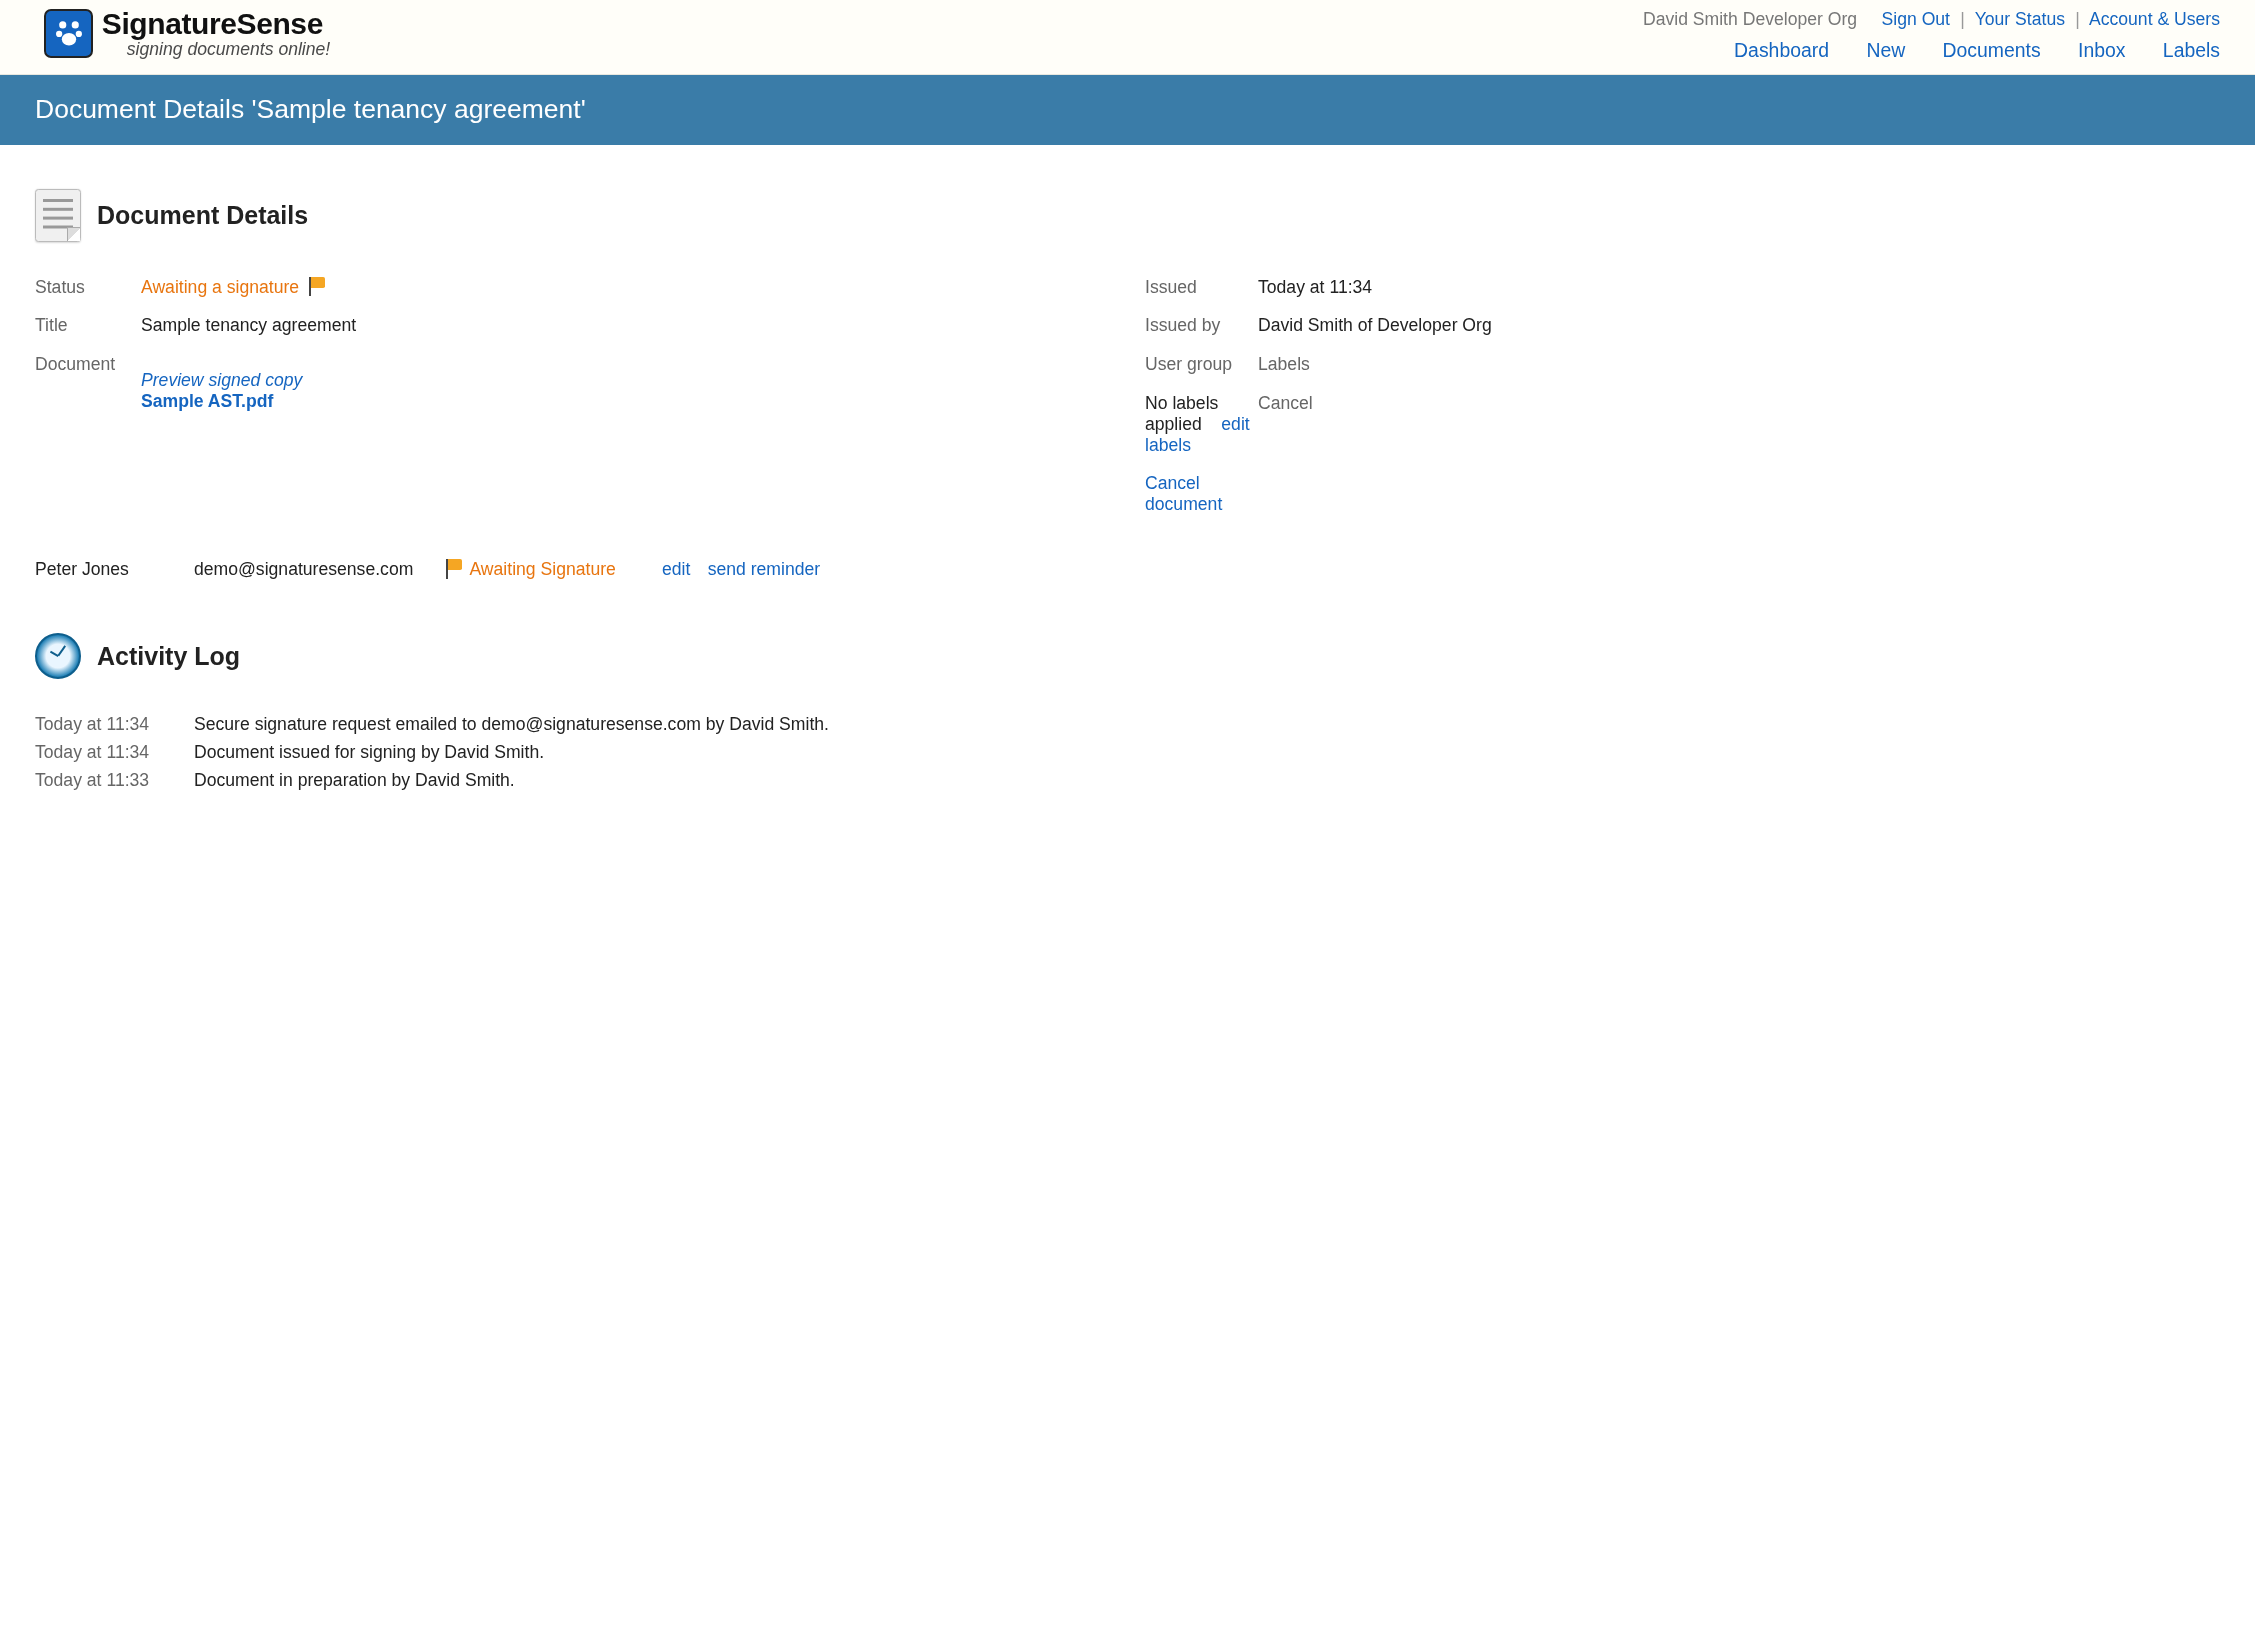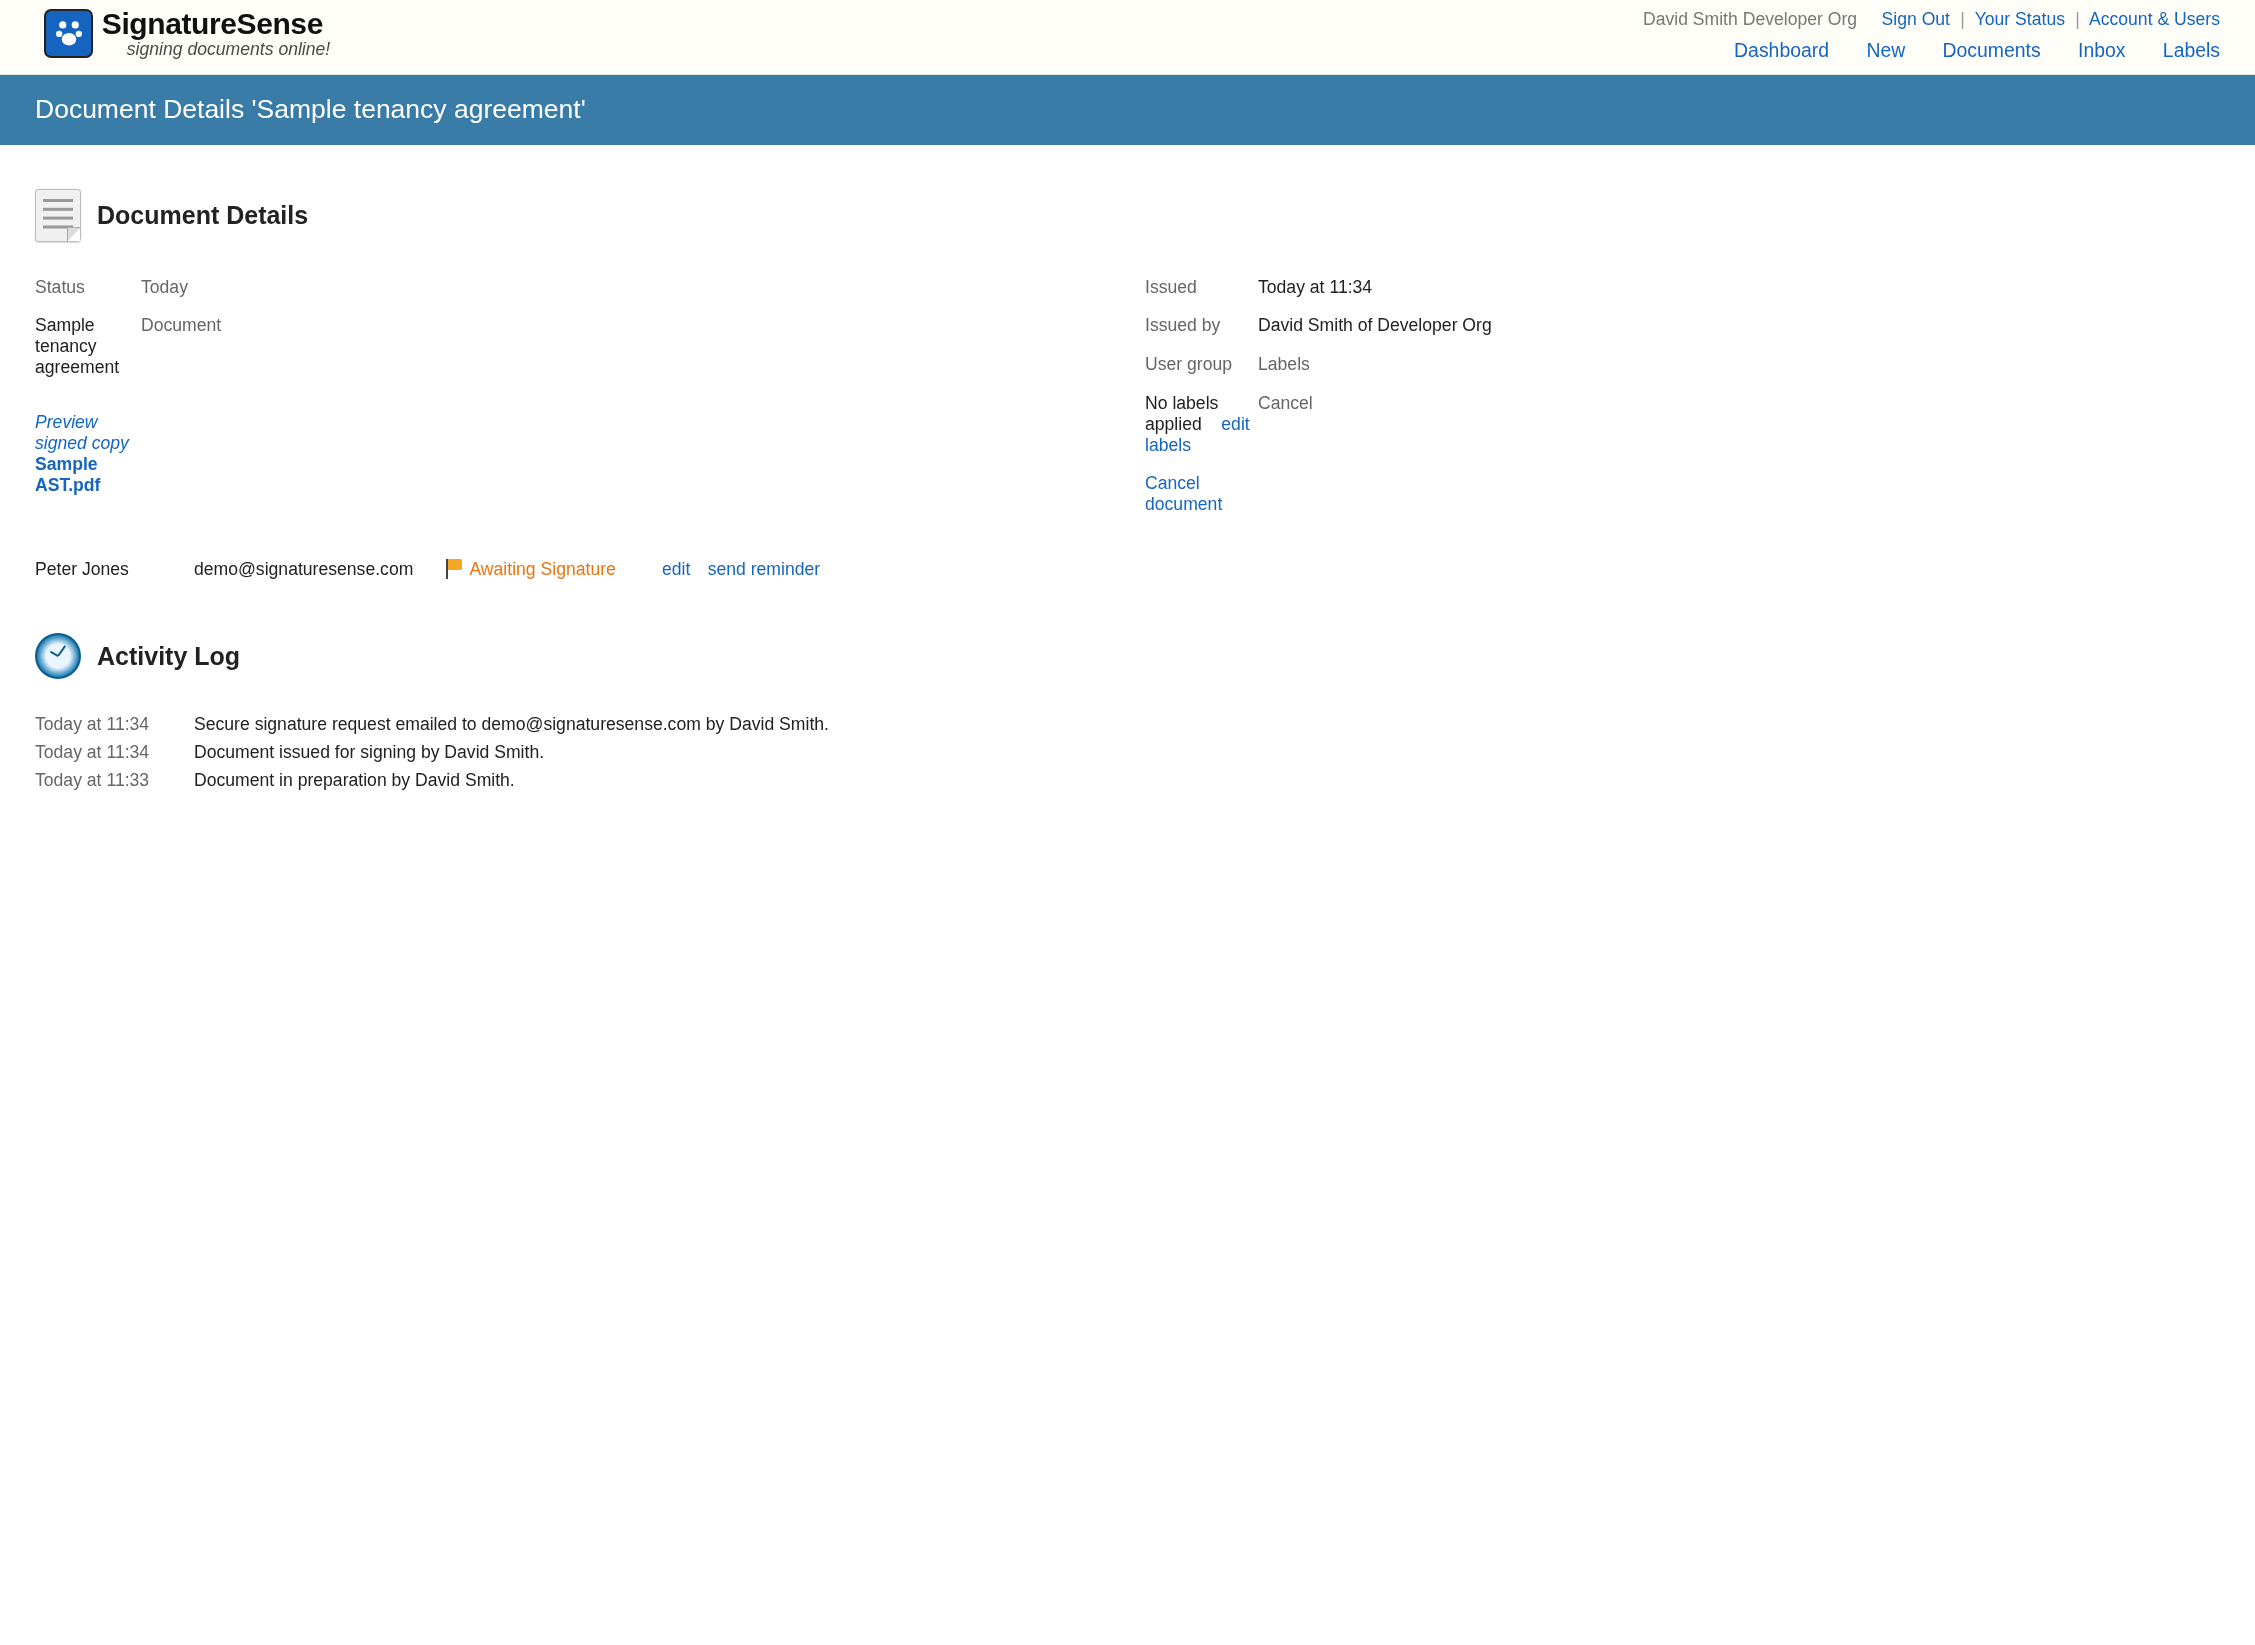--- a/index.html
+++ b/index.html
@@ -164,22 +164,26 @@
 <div class="content">
 
   <div class="section-header">
     <div class="doc-icon"></div>
     <h2>Document Details</h2>
   </div>
 
   <div class="details-grid">
     <div class="details-col">
       <div class="label">Status</div>
-
-      <div class="label">Today</div>
+      <div class="value">
+        <span class="status-orange">Awaiting a signature</span>
+        <span class="flag-icon"></span>
+      </div>
+
+      <div class="label">Title</div>
       <div class="value">Sample tenancy agreement</div>
 
       <div class="label">Document</div>
       <div class="value">
         <div style="margin-top:16px"><span class="link-italic">Preview signed copy</span></div>
         <div><span class="link" style="font-weight:bold">Sample AST.pdf</span></div>
       </div>
     </div>
 
     <div class="details-col right">

